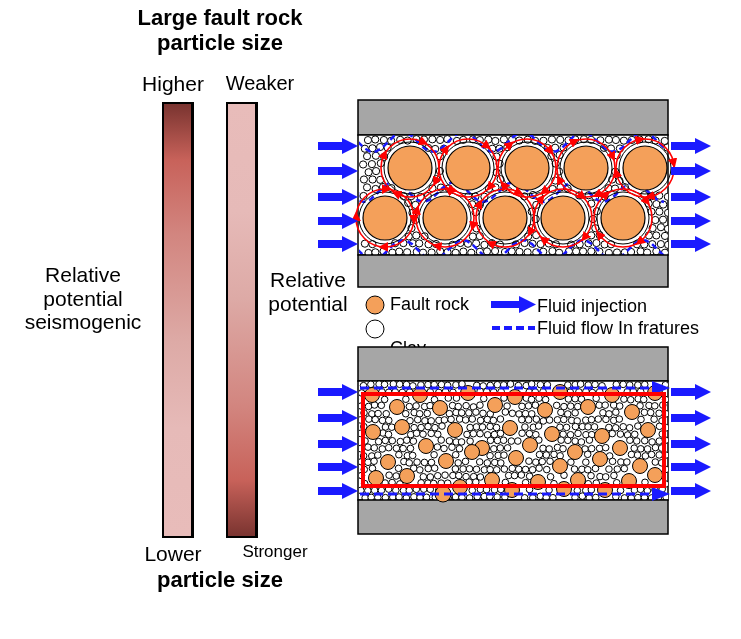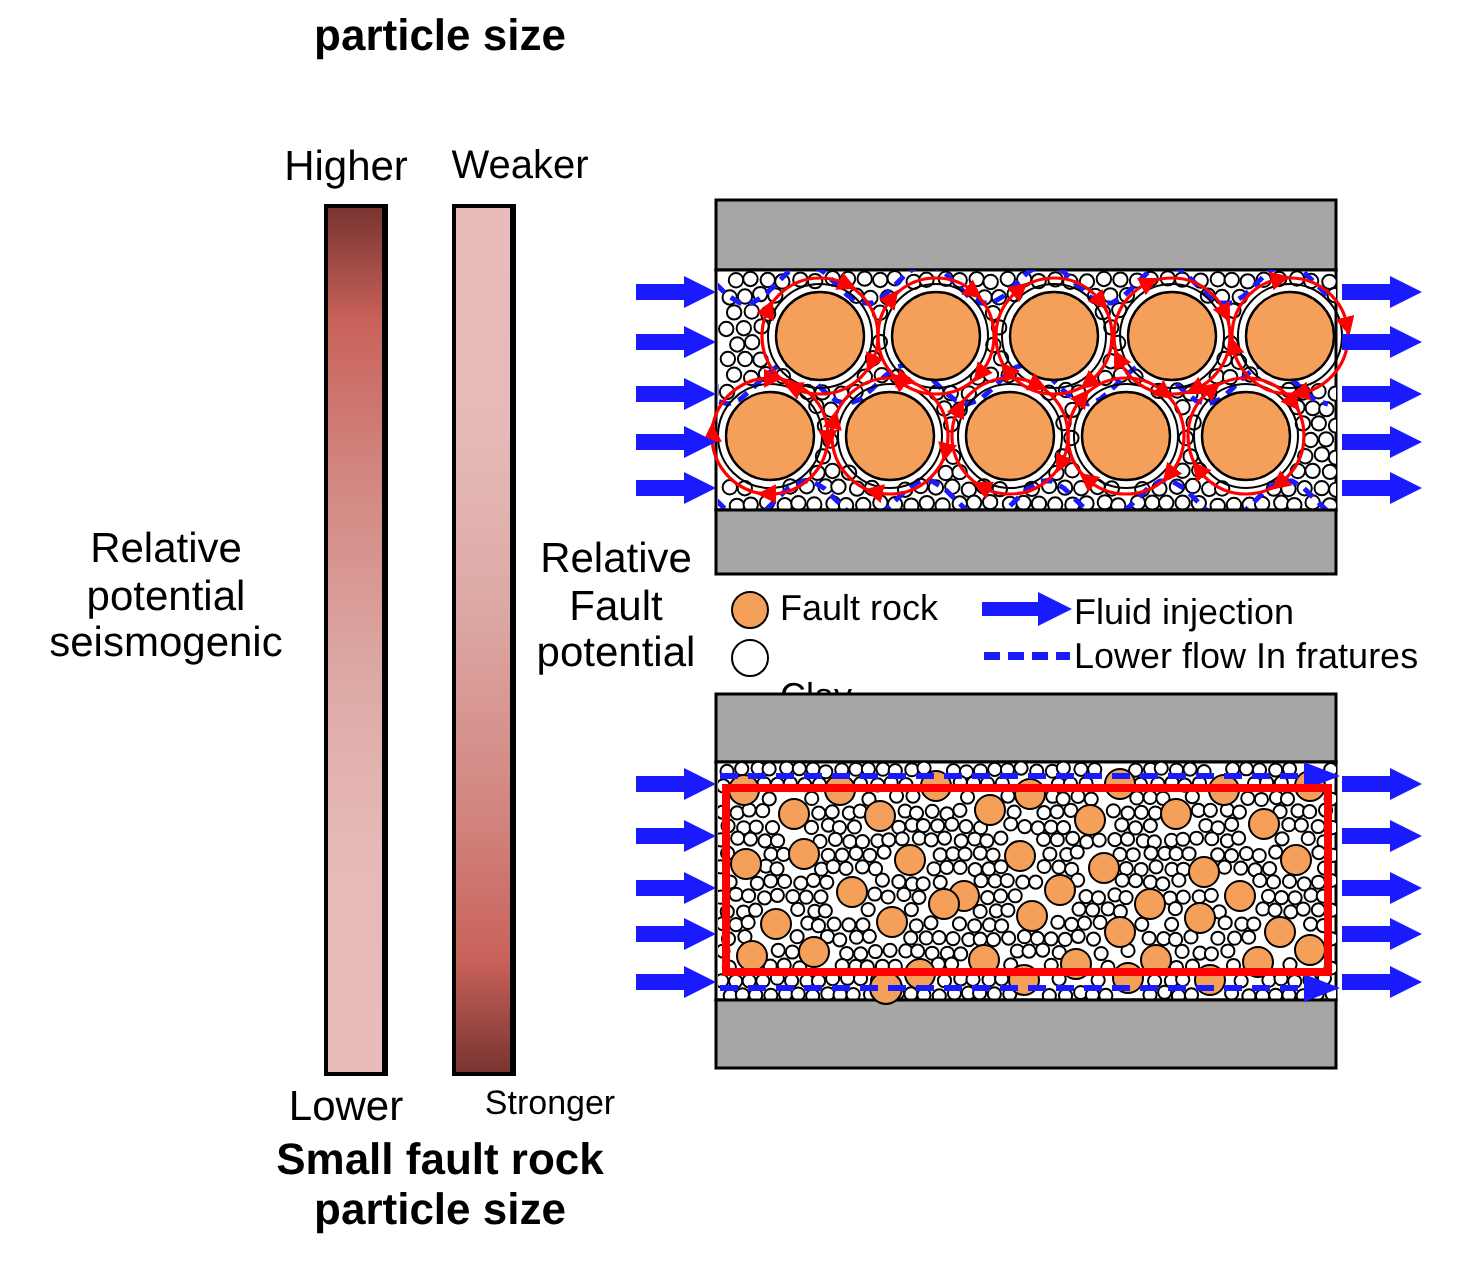--- a/index.html
+++ b/index.html
@@ -6,52 +6,51 @@
   body { width:741px; height:639px; position:relative; overflow:hidden; font-family:"Liberation Sans", sans-serif; color:#000; }
   .txt { position:absolute; white-space:nowrap; text-align:center; line-height:1.12; }
   .bold { font-weight:bold; }
   .bar { position:absolute; box-sizing:border-box; border:2px solid #000; border-right-width:3px; }
   #diagram { position:absolute; left:0; top:0; }
 </style>
 </head>
 <body>
 
 <div class="txt bold" style="left:95px; top:6px; width:250px; font-size:22px;">
+  <div>Large fault rock</div>
   <div>particle size</div>
 </div>
 
 <div class="txt" style="left:118px; top:72px; width:110px; font-size:21px; text-align:center;">Higher</div>
 <div class="txt" style="left:205px; top:72px; width:110px; font-size:20px; text-align:center;">Weaker</div>
 
 <div class="bar" style="left:162px; top:102px; width:32px; height:436px; background:linear-gradient(to bottom, #7a3430 0%, #c8625a 13%, #d2857f 30%, #ddaaa6 55%, #e6bab8 75%, #e8bcba 100%);"></div>
 <div class="bar" style="left:226px; top:102px; width:32px; height:436px; background:linear-gradient(to top, #7a3430 0%, #c8625a 13%, #d2857f 30%, #ddaaa6 55%, #e6bab8 75%, #e8bcba 100%);"></div>
 
 <div class="txt" style="left:8px; top:263px; width:150px; font-size:21px;">
   <div>Relative</div>
   <div>potential</div>
   <div>seismogenic</div>
 </div>
 <div class="txt" style="left:258px; top:268px; width:100px; font-size:21px;">
   <div>Relative</div>
-  <div>Fault</div>
   <div>potential</div>
 </div>
 
 <div class="txt" style="left:118px; top:542px; width:110px; font-size:21px;">Lower</div>
 <div class="txt" style="left:220px; top:542px; width:110px; font-size:17px;">Stronger</div>
 
 <div class="txt bold" style="left:95px; top:568px; width:250px; font-size:22px;">
-  <div>Small fault rock</div>
   <div>particle size</div>
 </div>
 
 <div class="txt" style="left:390px; top:294px; font-size:18px; text-align:center;">Fault rock</div>
 <div class="txt" style="left:390px; top:318px; font-size:18px; text-align:left;margin-top:20px;">Clay</div>
 <div class="txt" style="left:537px; top:296px; font-size:18px; text-align:left;">Fluid injection</div>
-<div class="txt" style="left:537px; top:318px; font-size:18px; text-align:left;">Lower flow In fratures</div>
+<div class="txt" style="left:537px; top:318px; font-size:18px; text-align:left;">Fluid flow In fratures</div>
 
 <svg id="diagram" width="741" height="639" viewBox="0 0 741 639">
   <defs>
     <marker id="redHead" markerWidth="6" markerHeight="6" refX="3" refY="3" orient="auto">
       <path d="M0,0 L6,3 L0,6 z" fill="#ff0000"></path>
     </marker>
     <clipPath id="topZoneClip">
         <rect x="359" y="135" width="309" height="120"></rect>
       </clipPath>
     <clipPath id="botZoneClip">

